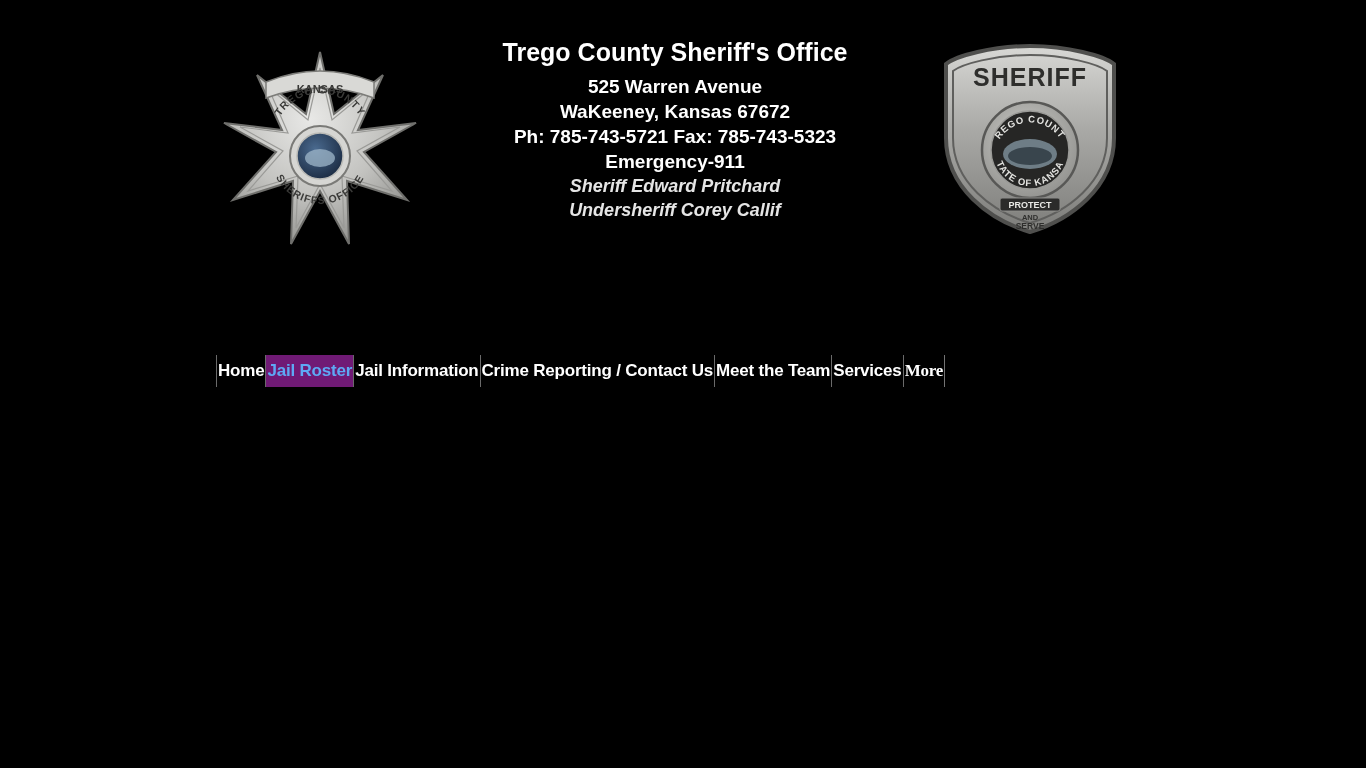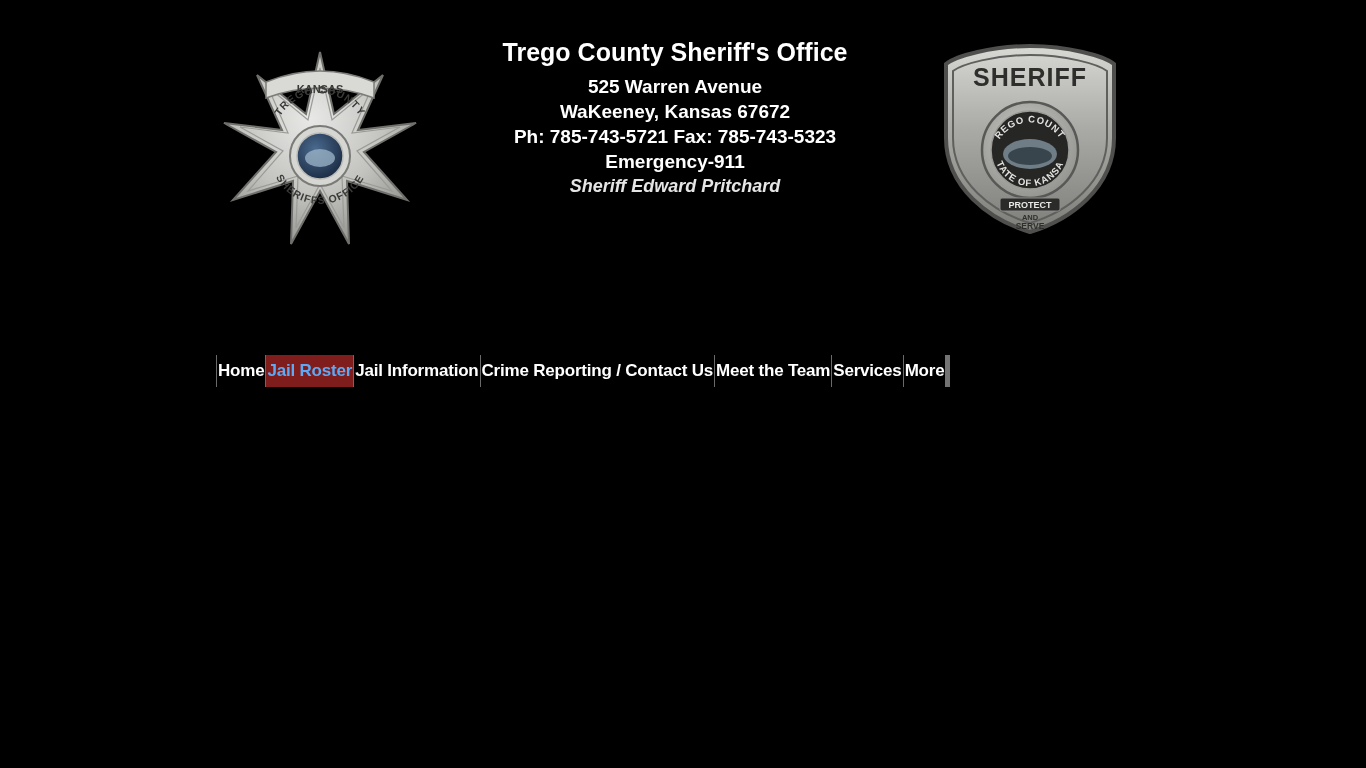--- a/index.html
+++ b/index.html
@@ -95,25 +95,26 @@
     font-weight: bold;
     color: #ffffff;
     white-space: nowrap;
     border-left: 1px solid #6a6a6a;
     font-family: "Liberation Sans", sans-serif;
     letter-spacing: -0.2px;
     cursor: pointer;
   }
 
   .nav-item.last {
-    border-right: 5px solid #737373;
+    border-right: 1px solid #737373;
+    font-family: Liberation Serif, serif;
   }
 
   .nav-item.active {
-    background: #7f1d1d;
+    background: #701a75;
     color: #5ea9f5;
   }
 
   
   svg { display: block; }
 </style>
 </head>
 <body>
 
 <div class="page">
@@ -160,20 +161,21 @@
       </svg>
     </div>
 
     <div class="header-text">
       <div class="org-title">Trego County Sheriff's Office</div>
       <div class="addr-line">525 Warren Avenue</div>
       <div class="addr-line">WaKeeney, Kansas 67672</div>
       <div class="addr-line">Ph: 785-743-5721 Fax: 785-743-5323</div>
       <div class="addr-line">Emergency-911</div>
       <div class="officer-line">Sheriff Edward Pritchard</div>
+      <div class="officer-line">Undersheriff Corey Callif</div>
     </div>
 
     <div class="badge-right">
       <svg width="185" height="195" viewBox="0 0 185 195">
         <defs>
           <linearGradient id="shg" x1="0" y1="0" x2="0" y2="1">
             <stop offset="0%" stop-color="#d8d8d5"></stop>
             <stop offset="45%" stop-color="#a9a9a6"></stop>
             <stop offset="100%" stop-color="#7d7d7a"></stop>
           </linearGradient>

